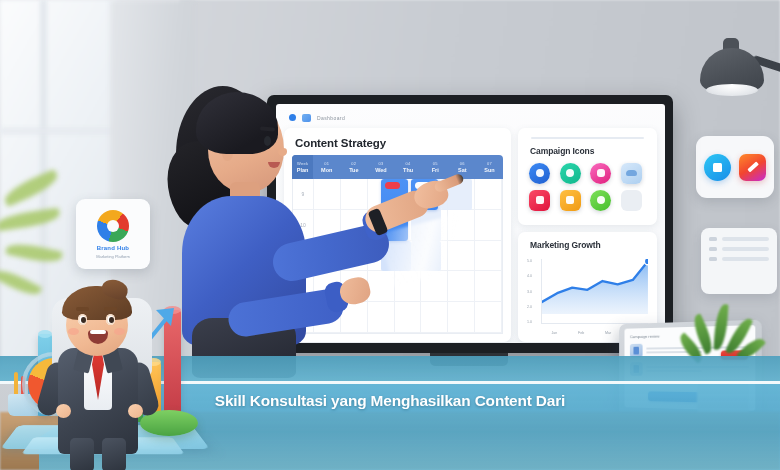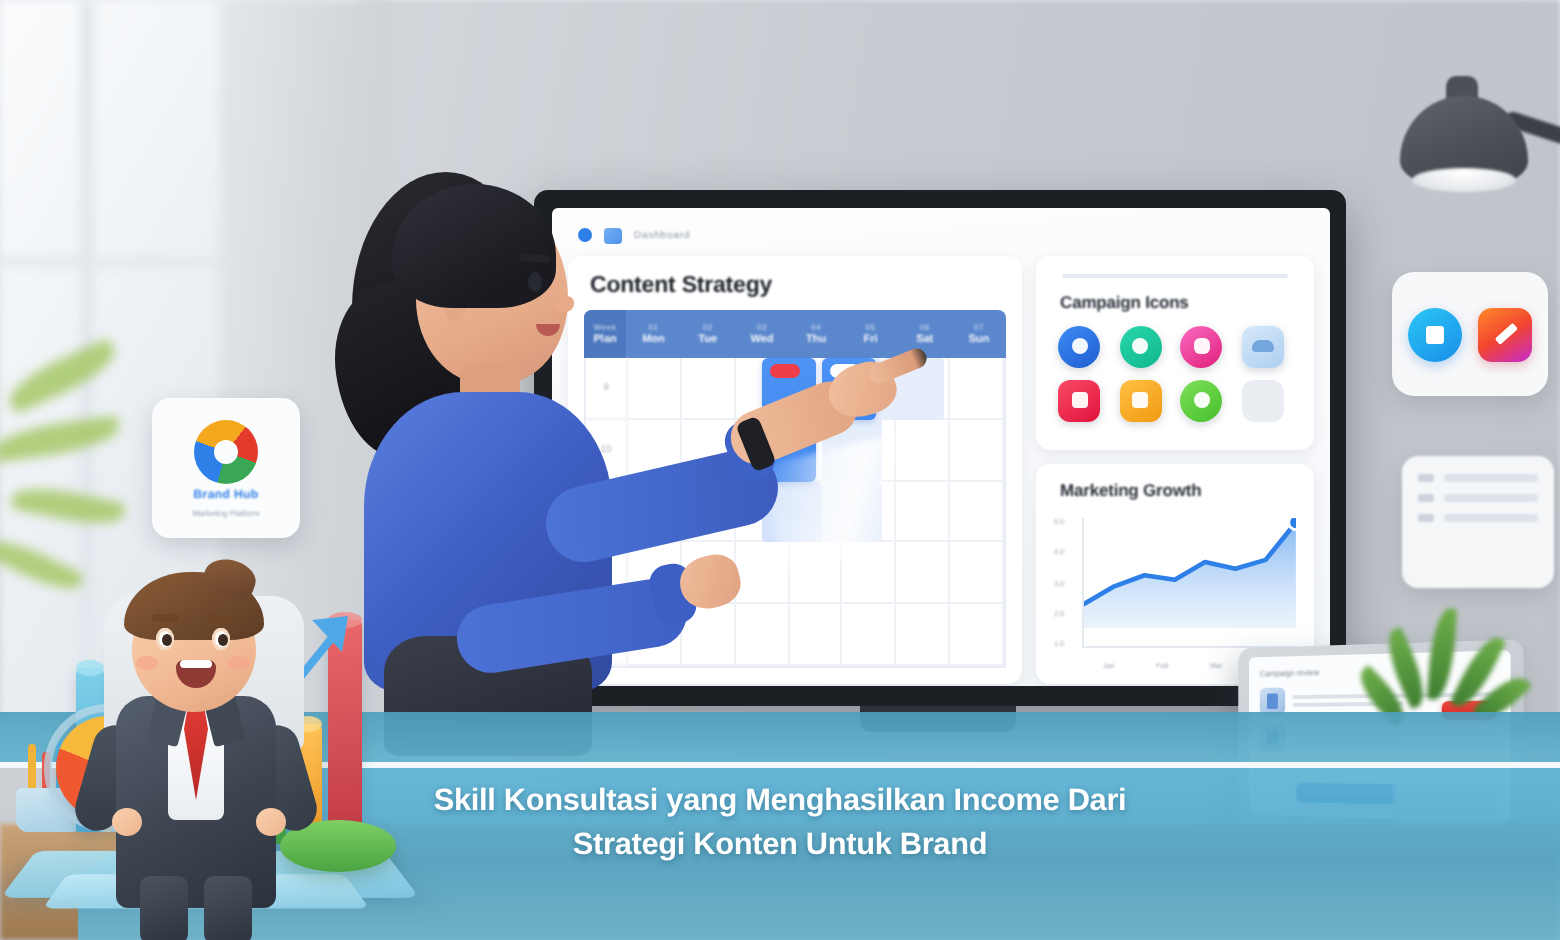--- a/index.html
+++ b/index.html
@@ -927,22 +927,21 @@
     <div class="leaf-r" style="left:70px;top:32px;width:12px;height:30px;transform:rotate(46deg)"></div>
     <div class="pot-r"></div>
   </div>
 
   <div class="desk-wood"></div>
   <div class="desk-teal"></div>
   <div class="desk-teal-line"></div>
 
   <div class="banner"></div>
   <div class="banner-text">
-    <span>Skill Konsultasi yang Menghasilkan Income Dari</span>
-    <span class="bt-line2">Strategi Konten Untuk Brand</span>
+    <span>Skill Konsultasi yang Menghasilkan Content Dari</span>
   </div>
 
   <div class="mascot">
     <div class="m-platform"></div>
     <div class="m-platform2"></div>
 
     <div class="m-pencils">
       <div class="pencil" style="left:6px;background:#f2b33a;height:30px"></div>
       <div class="pencil" style="left:13px;background:#e8594c;height:26px"></div>
       <div class="pencil" style="left:20px;background:#4fb0e0;height:31px"></div>

